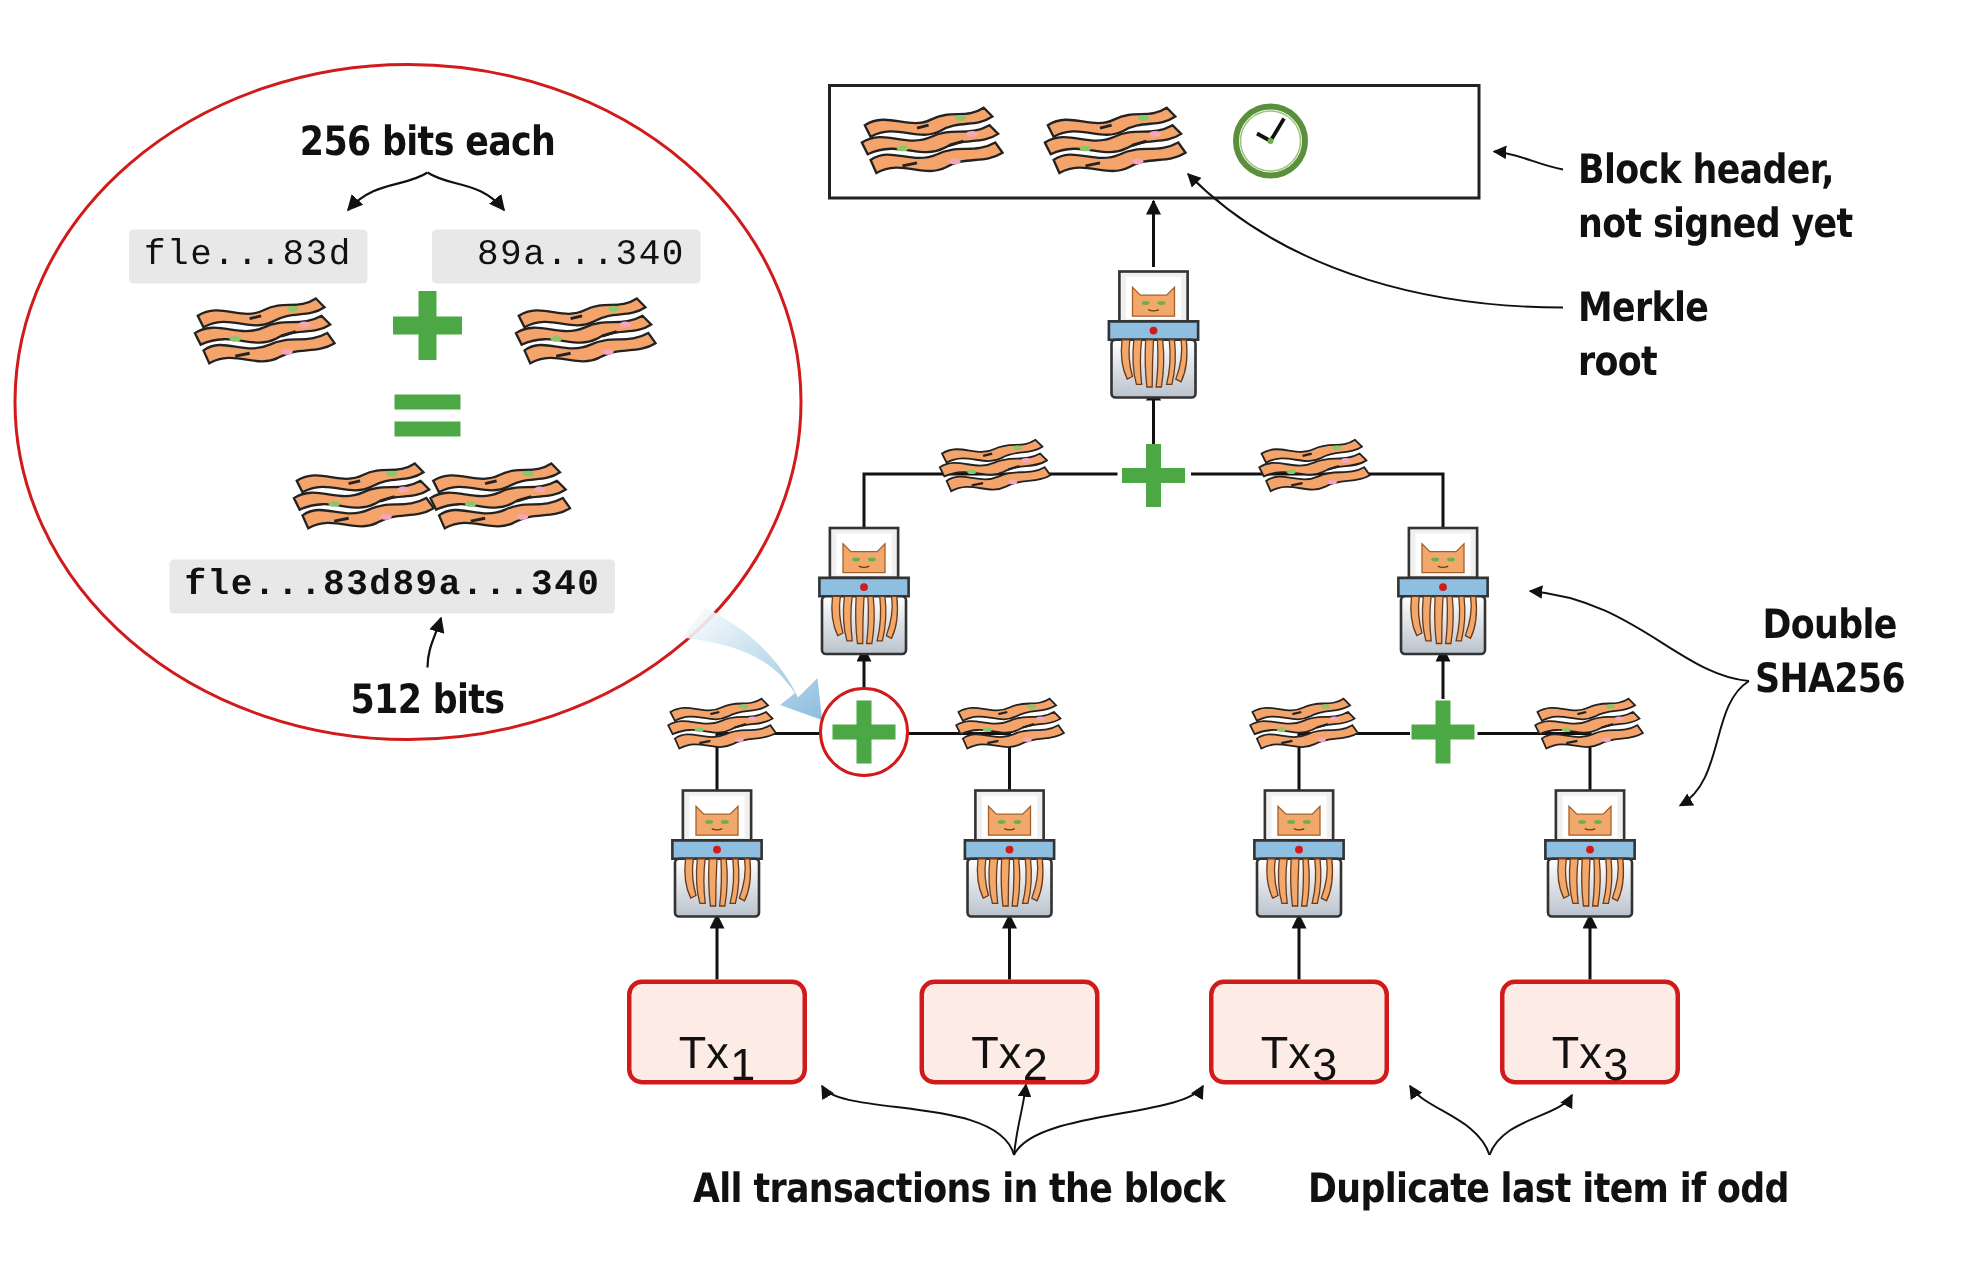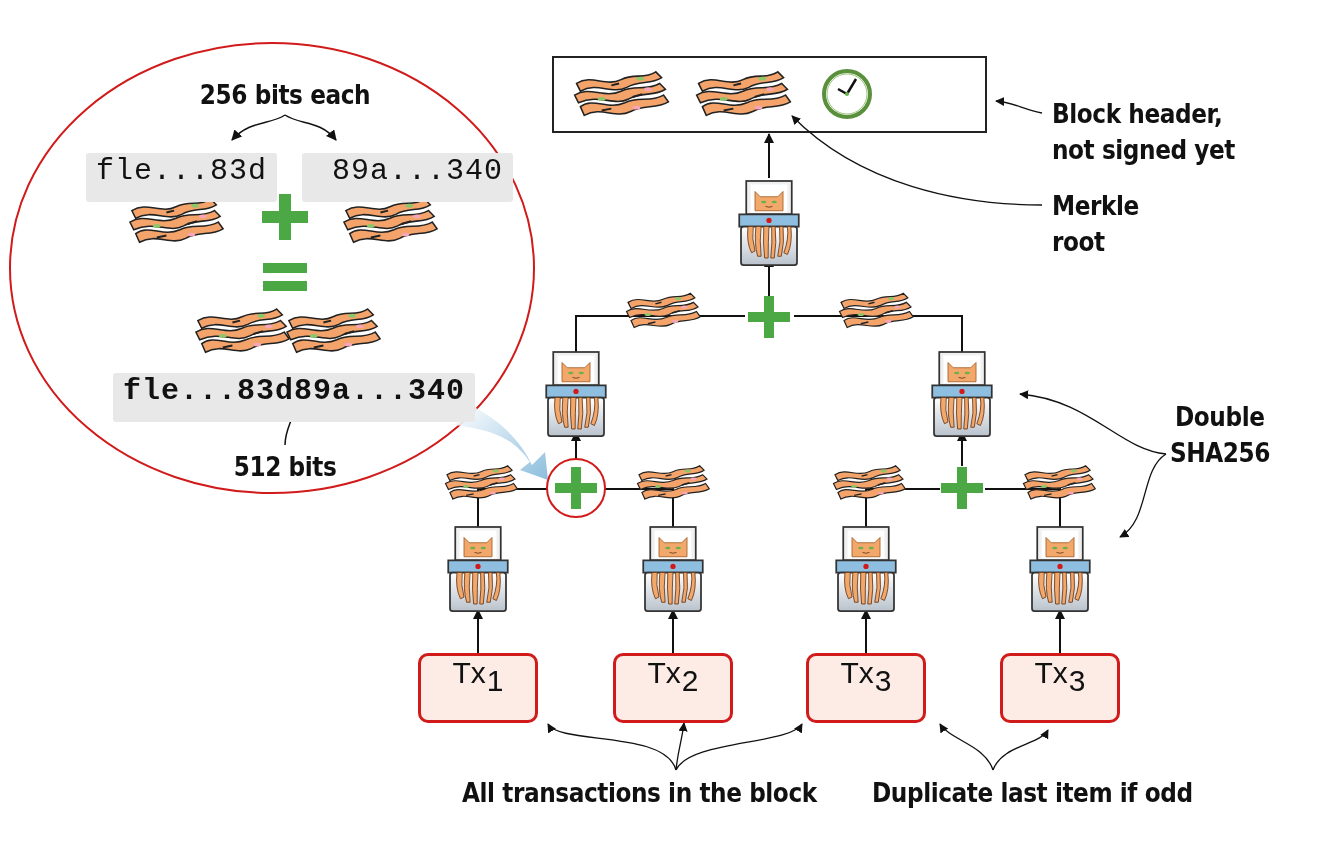--- a/index.html
+++ b/index.html
@@ -1,21 +1,21 @@
 <!DOCTYPE html>
 <html><head>
 <meta charset="utf-8">
 <style>
   html, body { margin: 0; padding: 0; background: #ffffff; }
   body { width: 1320px; height: 842px; position: relative; overflow: hidden; font-family: "DejaVu Sans", sans-serif; }
   #diagram { position: absolute; left: 0; top: 0; width: 1320px; height: 842px; }
   .label { position: absolute; font-family: "DejaVu Sans", sans-serif; font-weight: bold; color: #111; font-size: 27px; line-height: 34px; letter-spacing: -0.5px; transform: scaleX(0.86); transform-origin: left top; white-space: nowrap; }
   .label.center { transform-origin: center top; text-align: center; }
-  .hash { position: absolute; background: #e8e8e8; border-radius: 3px; font-family: "Liberation Mono", monospace; font-size: 30px; color: #111; height: 49px; line-height: 36px; padding: 0 10px; white-space: nowrap; letter-spacing: 1px; }
-  .tx { position: absolute; width: 120px; height: 70px; background: #fdece6; border: 3px solid #d11a1a; border-radius: 10px; box-sizing: border-box; display: flex; align-items: flex-start; justify-content: center; font-family: "Liberation Sans", sans-serif; font-size: 30px; color: #111; }
+  .hash { position: absolute; background: #e8e8e8; border-radius: 3px; font-family: "Liberation Mono", monospace; font-size: 24px; color: #111; height: 36px; line-height: 36px; padding: 0 10px; white-space: nowrap; letter-spacing: 1px; }
+  .tx { position: absolute; width: 120px; height: 70px; background: #fdece6; border: 3px solid #d11a1a; border-radius: 10px; box-sizing: border-box; display: flex; align-items: flex-end; justify-content: center; font-family: "Liberation Sans", sans-serif; font-size: 30px; color: #111; }
   .tx sub { font-size: 30px; position: relative; top: 8px; vertical-align: baseline; margin-left: 1px; }
 </style>
 </head>
 <body>
 
 <svg id="diagram" viewBox="0 0 1320 842" xmlns="http://www.w3.org/2000/svg">
   <defs>
     <marker id="arr" viewBox="0 0 10 10" refX="9" refY="5" markerWidth="7" markerHeight="7" orient="auto-start-reverse">
       <path d="M0,0 L10,5 L0,10 z" fill="#111"></path>
     </marker>
@@ -174,21 +174,21 @@
     <path d="M676,770 C665,730 560,745 548,724" marker-end="url(#arr)"></path>
     <path d="M676,770 C678,750 682,740 684,723" marker-end="url(#arr)"></path>
     <path d="M676,770 C690,740 790,745 802,724" marker-end="url(#arr)"></path>
     <path d="M993,770 C985,745 950,740 940,724" marker-end="url(#arr)"></path>
     <path d="M993,770 C1002,745 1040,745 1048,730" marker-end="url(#arr)"></path>
   </g>
 </svg>
 
 <div class="label center" style="left:170px; top:78px; width:230px;">256 bits each</div>
 <div class="hash" style="left:86px; top:153px;">fle...83d</div>
-<div class="hash" style="left:302px; top:153px;padding-left:30px;">89a...340</div>
+<div class="hash" style="left:288px; top:153px;padding-left:30px;">89a...340</div>
 <div class="hash" style="left:113px; top:373px;font-weight:bold;">fle...83d89a...340</div>
 <div class="label center" style="left:200px; top:450px; width:170px;">512 bits</div>
 
 <div class="label" style="left:1052px; top:97px;">Block header,</div>
 <div class="label" style="left:1052px; top:133px;">not signed yet</div>
 <div class="label" style="left:1052px; top:189px;">Merkle</div>
 <div class="label" style="left:1052px; top:225px;">root</div>
 <div class="label" style="left:1175px; top:400px;">Double</div>
 <div class="label" style="left:1170px; top:436px;">SHA256</div>
 

